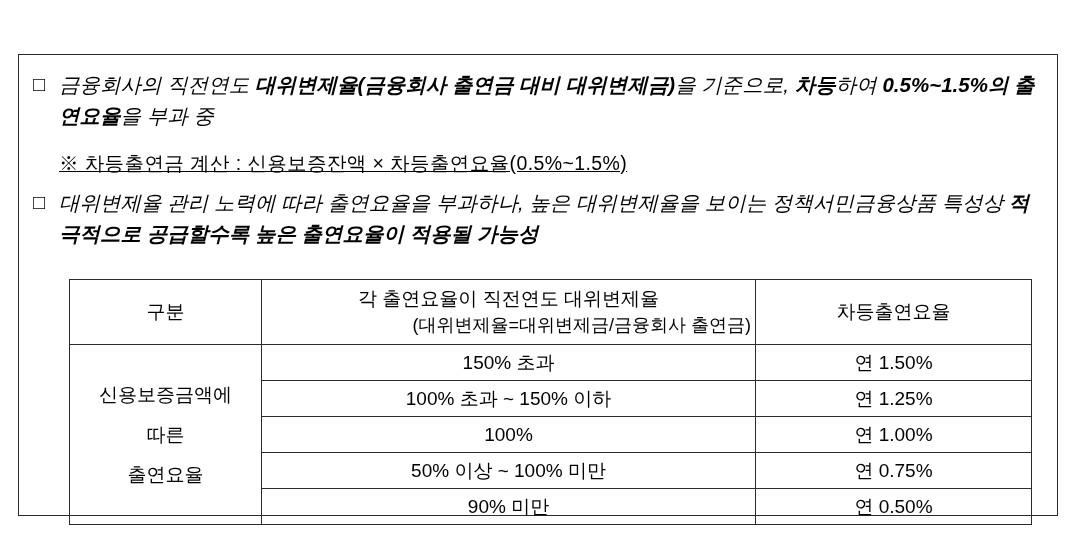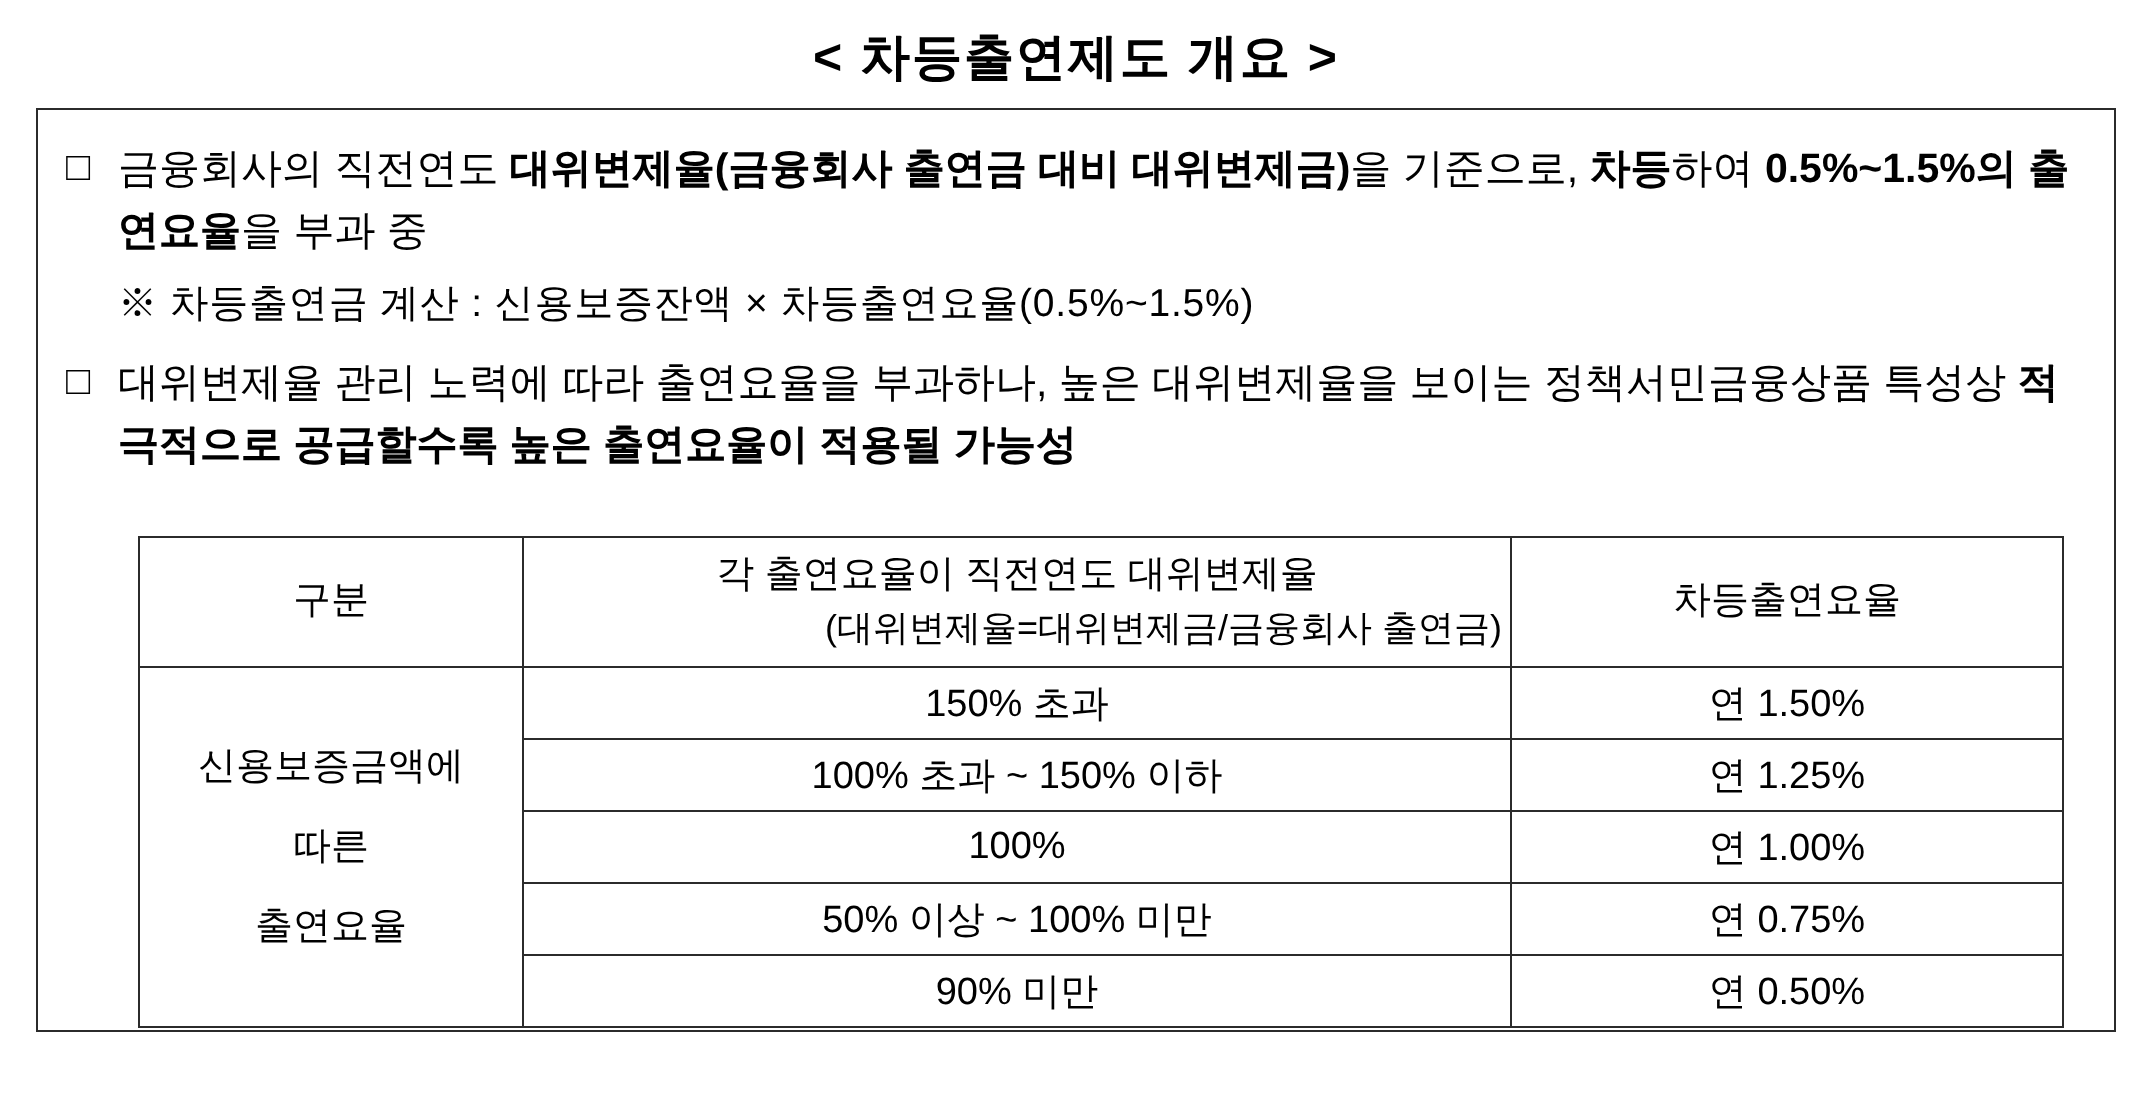--- a/index.html
+++ b/index.html
@@ -54,28 +54,30 @@
     flex: 0 0 auto;
     width: 26px;
     font-size: 20px;
     line-height: 30px;
     text-align: left;
   }
   .bullet-body {
     flex: 1 1 auto;
     font-size: 20.5px;
     line-height: 31px;
+    font-style: italic;
   }
   .b {
     font-weight: bold;
   }
   .note-row {
     display: flex;
     align-items: flex-start;
-    margin: 7px 0 10px 0;
+    margin: 18px 0 10px 0;
+    text-decoration: underline;
   }
   .note-body {
     font-size: 19.5px;
     line-height: 28px;
     padding-left: 26px;
   }
   .para-2 {
     margin-top: 6px;
   }
   .spaced {
@@ -120,21 +122,20 @@
   .rowspan-cell {
     line-height: 40px;
     font-size: 19.5px;
   }
 </style>
 </head>
 <body>
 
 <div class="page">
 
-  <div class="doc-title">&lt; 차등출연제도 개요 &gt;</div>
 
   <div class="outline-box">
 
     <div class="bullet-row">
       <div class="bullet-mark">□</div>
       <div class="bullet-body">
         <span>금융회사의  직전연도  </span><span class="b">대위변제율(금융회사  출연금  대비  대위변제금)</span><span>을  기준으로,  </span><span class="b">차등</span><span>하여  </span><span class="b">0.5%~1.5%의  출연요율</span><span>을  부과  중</span>
       </div>
     </div>
 

